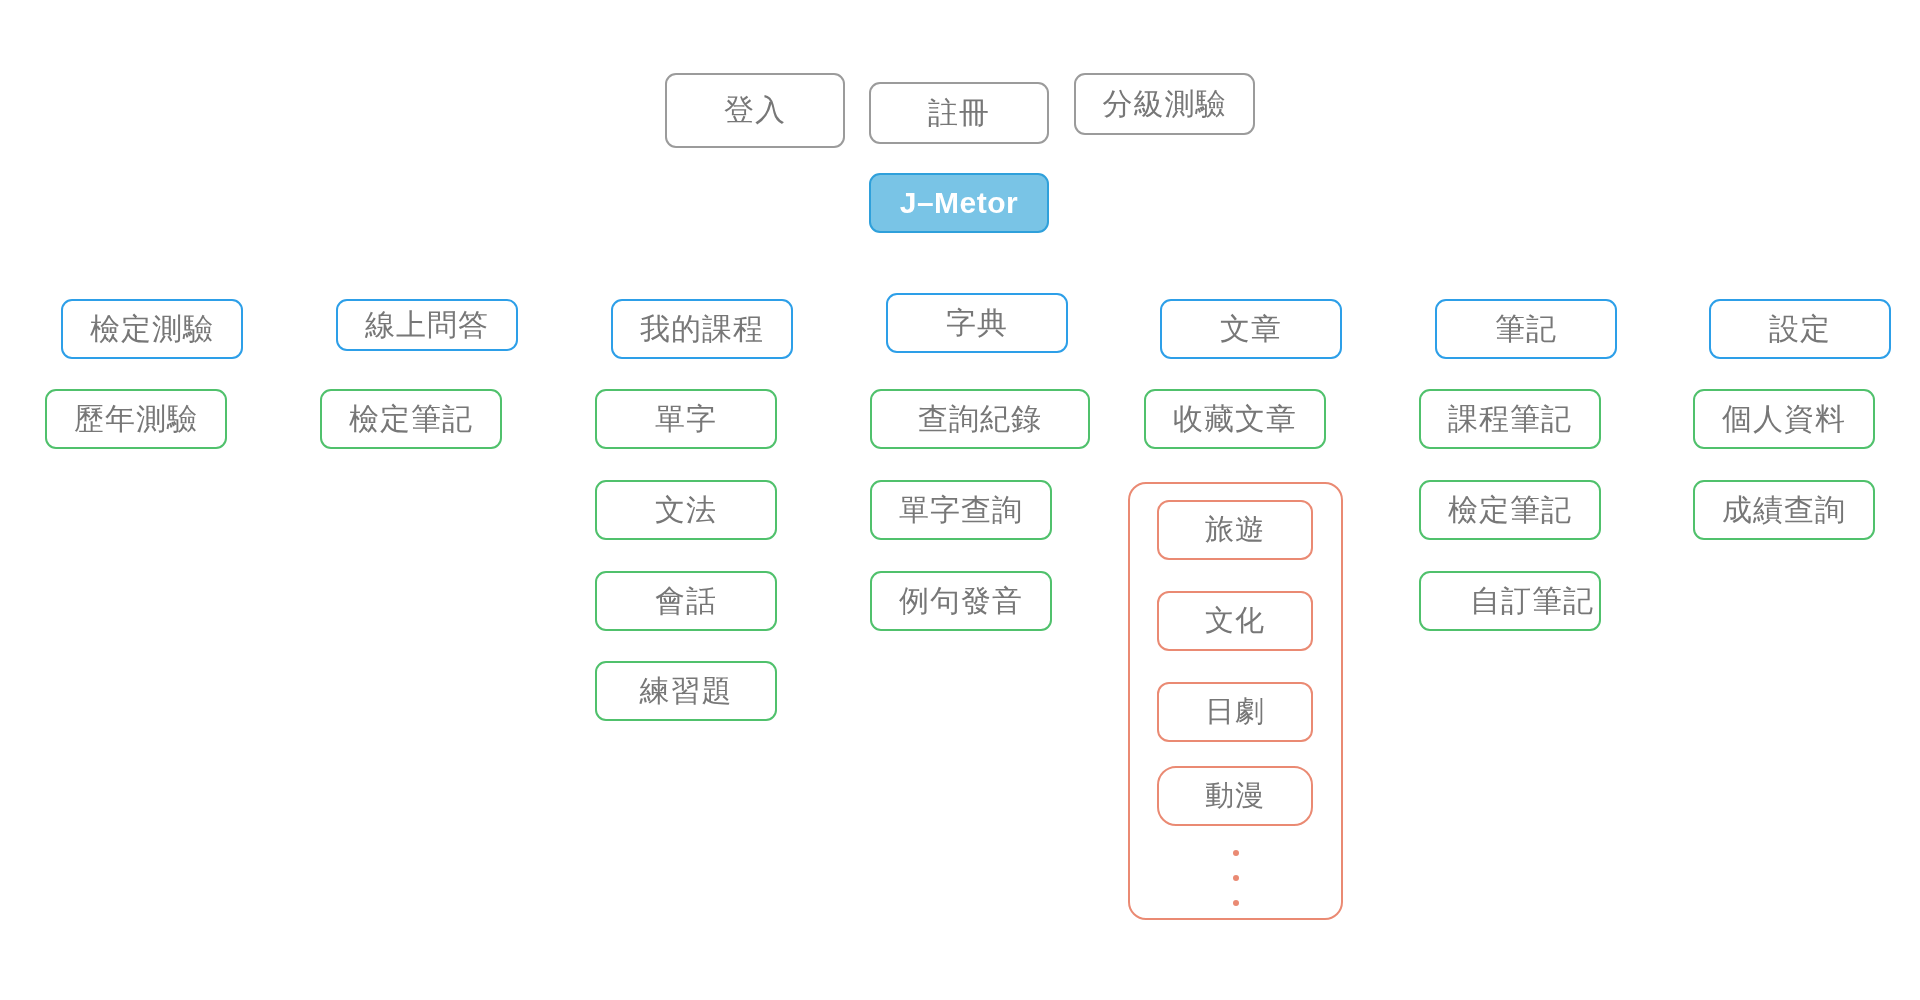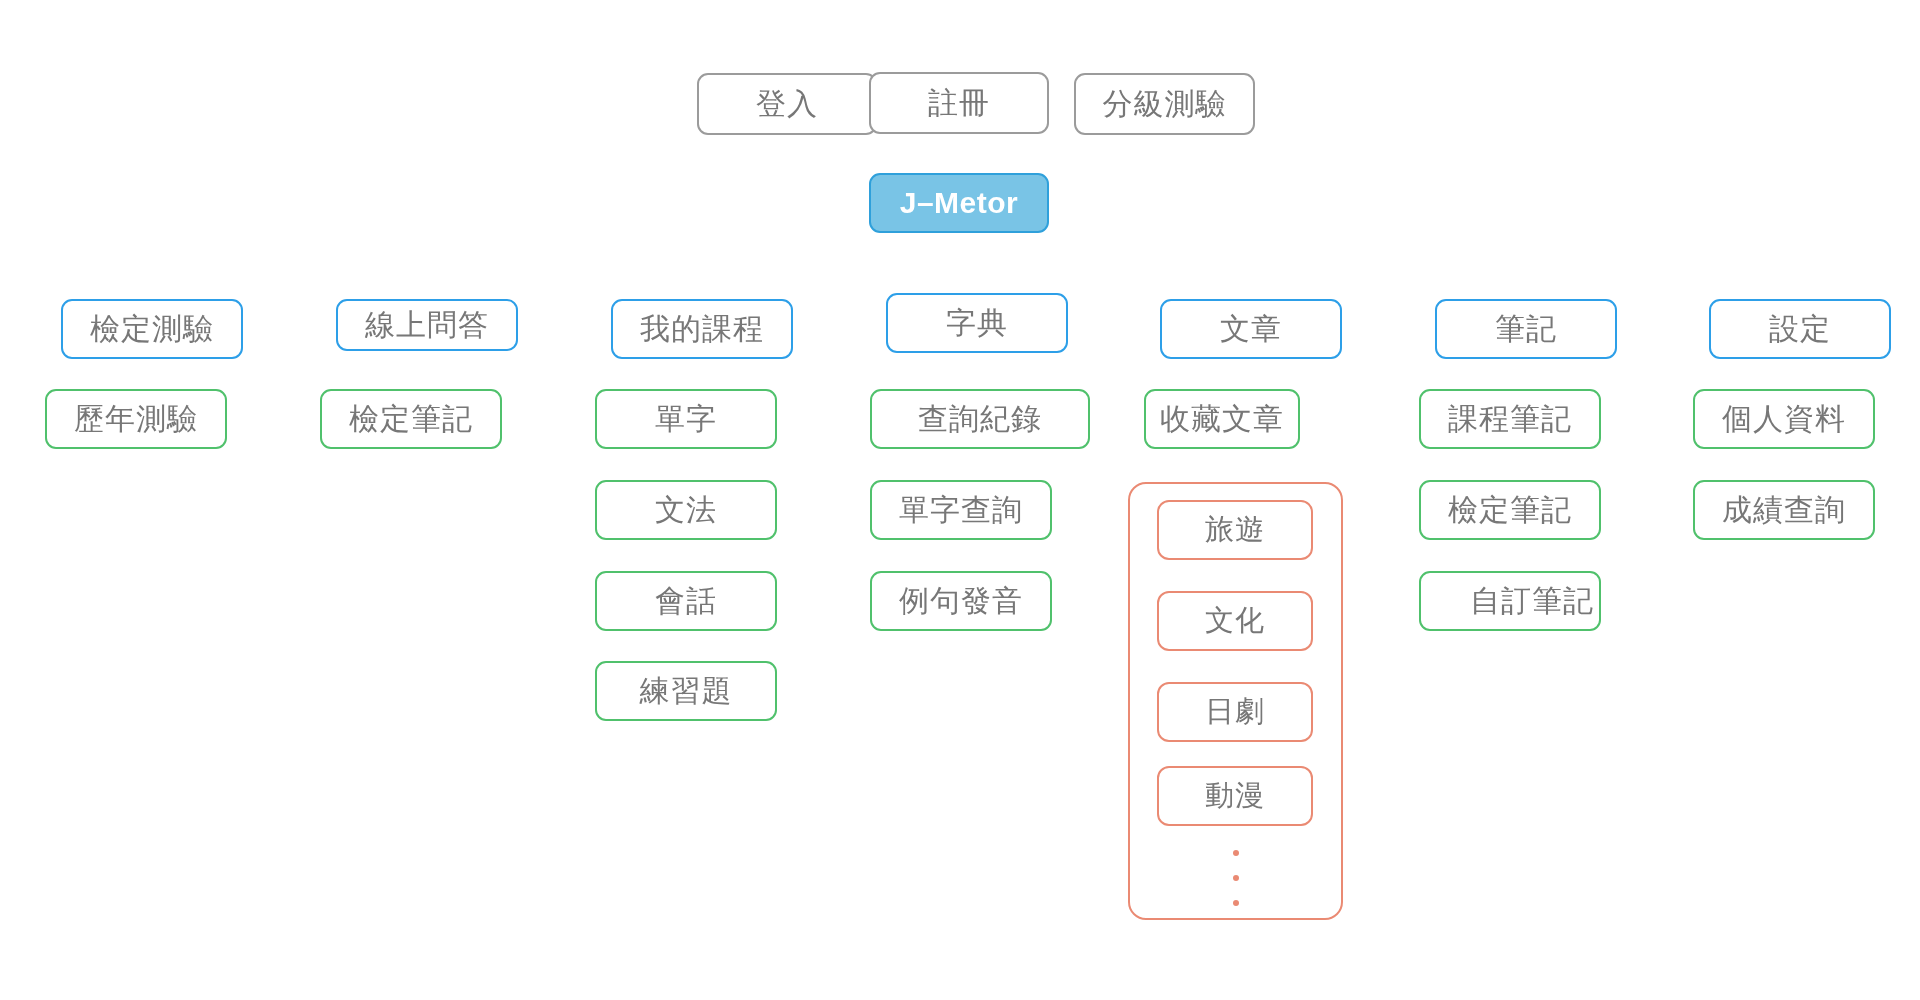--- a/index.html
+++ b/index.html
@@ -61,22 +61,22 @@
     margin-left: -3px;
     border-radius: 50%;
     background: var(--red-border);
   }
 </style>
 </head>
 <body>
 
 <div class="canvas">
 
-  <div class="node gray" style="left:665px; top:73px; width:180px; height:62px;margin-left:32px;">登入</div>
-  <div class="node gray" style="left:869px; top:72px; width:180px; height:62px;">註冊</div>
+  <div class="node gray" style="left:665px; top:73px; width:180px; height:75px;">登入</div>
+  <div class="node gray" style="left:869px; top:82px; width:180px; height:62px;">註冊</div>
   <div class="node gray" style="left:1074px; top:73px; width:181px; height:62px;">分級測驗</div>
 
   <div class="node root" style="left:869px; top:173px; width:180px; height:60px;">J–Metor</div>
 
   <div class="node blue" style="left:45px; top:299px; width:182px; height:60px;">檢定測驗</div>
   <div class="node green" style="left:45px; top:389px; width:182px; height:60px;">歷年測驗</div>
 
   <div class="node blue" style="left:320px; top:299px; width:182px; height:52px;">線上問答</div>
   <div class="node green" style="left:320px; top:389px; width:182px; height:60px;">檢定筆記</div>
 
@@ -85,27 +85,27 @@
   <div class="node green" style="left:595px; top:480px; width:182px; height:60px;">文法</div>
   <div class="node green" style="left:595px; top:571px; width:182px; height:60px;">會話</div>
   <div class="node green" style="left:595px; top:661px; width:182px; height:60px;">練習題</div>
 
   <div class="node blue" style="left:870px; top:293px; width:182px; height:60px;">字典</div>
   <div class="node green" style="left:870px; top:389px; width:220px; height:60px;">查詢紀錄</div>
   <div class="node green" style="left:870px; top:480px; width:182px; height:60px;">單字查詢</div>
   <div class="node green" style="left:870px; top:571px; width:182px; height:60px;">例句發音</div>
 
   <div class="node blue" style="left:1144px; top:299px; width:182px; height:60px;">文章</div>
-  <div class="node green" style="left:1144px; top:389px; width:156px; height:60px;">收藏文章</div>
+  <div class="node green" style="left:1144px; top:389px; width:182px; height:60px;">收藏文章</div>
 
   <div class="group" style="left:1128px; top:482px; width:215px; height:438px;">
     <div class="node red" style="left:27px; top:16px; width:156px; height:60px;">旅遊</div>
     <div class="node red" style="left:27px; top:107px; width:156px; height:60px;">文化</div>
     <div class="node red" style="left:27px; top:198px; width:156px; height:60px;">日劇</div>
-    <div class="node red" style="left:27px; top:282px; width:156px; height:60px;">動漫</div>
+    <div class="node red" style="left:27px; top:282px; width:156px; height:60px;border-radius:19px;">動漫</div>
     <span class="dot" style="top:366px;"></span>
     <span class="dot" style="top:391px;"></span>
     <span class="dot" style="top:416px;"></span>
   </div>
 
   <div class="node blue" style="left:1419px; top:299px; width:182px; height:60px;">筆記</div>
   <div class="node green" style="left:1419px; top:389px; width:182px; height:60px;">課程筆記</div>
   <div class="node green" style="left:1419px; top:480px; width:182px; height:60px;">檢定筆記</div>
   <div class="node green" style="left:1419px; top:571px; width:182px; height:60px;padding-left:44px;">自訂筆記</div>
 

